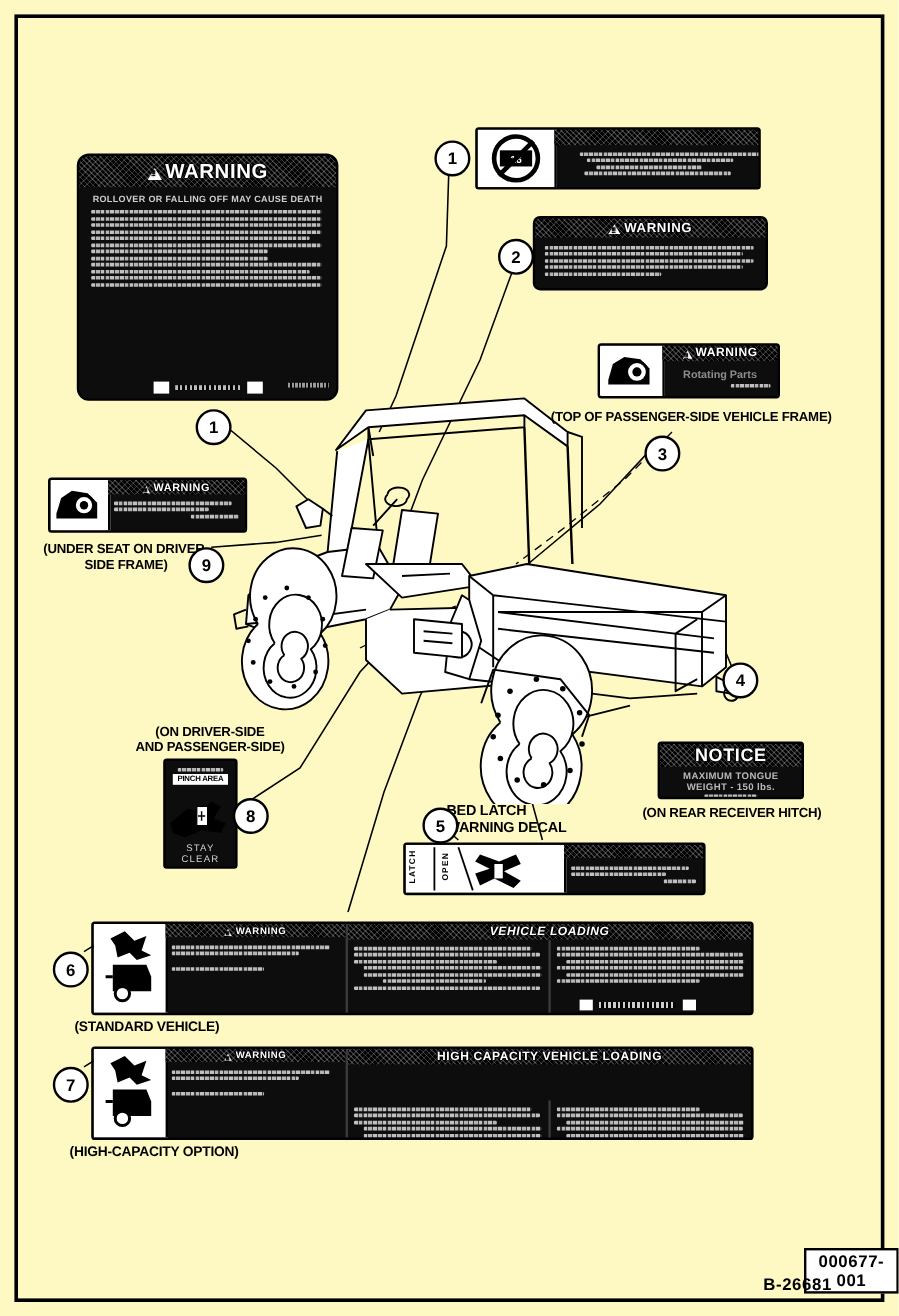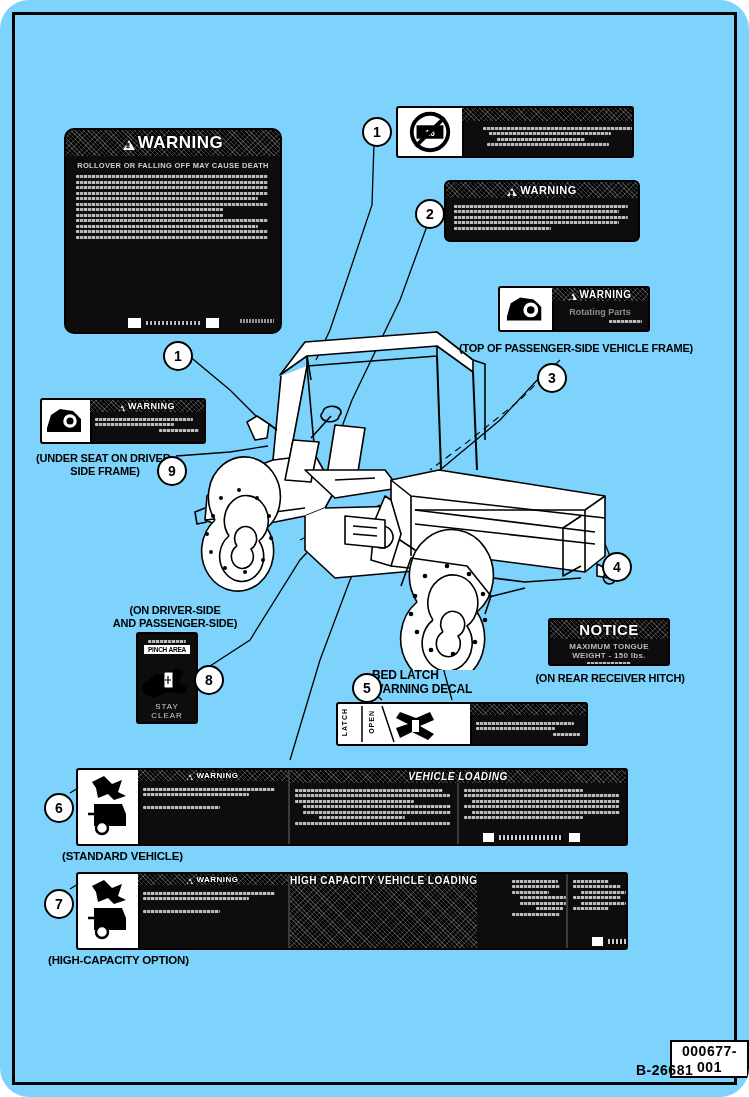--- a/index.html
+++ b/index.html
@@ -1,21 +1,20 @@
 <!DOCTYPE html>
 <html><head>
 <meta charset="utf-8">
 <title>Decal Location Diagram</title>
 <style>
   html,body{margin:0;padding:0;background:#ffffff;}
   body{font-family:"Liberation Sans",sans-serif;}
   #page{
-    position:relative;width:749px;height:1097px;background:#7dd3fc;
+    position:relative;width:749px;height:1097px;background:#fef9c3;
     overflow:hidden;
-    border-radius:29px;
   }
   #border-frame{
     position:absolute;left:12px;top:12px;width:725px;height:1073px;
     border:3px solid #000;box-sizing:border-box;
   }
   
   .decal{position:absolute;background:#0d0d0d;border:2px solid #000;box-sizing:border-box;
          border-radius:3px;overflow:hidden;}
   .decal .hdr{
     background:#000;color:#fff;text-align:center;font-weight:bold;
@@ -408,21 +407,21 @@
         <div class="hdr" style="font-size:8px;padding:1px 0;">
           <span class="txt"><span class="tri" style="border-bottom-width:6px;border-left-width:3.5px;border-right-width:3.5px;"></span><span>WARNING</span></span>
         </div>
         <div style="padding:4px 5px;">
           <div class="ln l"></div>
             <div class="ln m"></div>
           <div style="height:5px"></div>
           <div class="ln s"></div>
         </div>
       </div>
-      <div style="flex:1;display:flex;gap:30px;">
+      <div style="flex:1;display:flex;flex-direction:column;gap:30px;">
         <div class="hdr" style="font-size:10px;padding:1px 0;">
           <span class="txt">HIGH CAPACITY VEHICLE LOADING</span>
         </div>
         <div style="flex:1;display:flex;">
           <div style="flex:1;padding:3px 5px;border-right:2px solid #3a3a3a;">
             <div class="ln l"></div>
               <div class="ln xl"></div>
               <div class="ln m"></div>
             <div class="ln l" style="margin-left:8px;"></div>
             <div class="ln l" style="margin-left:8px;"></div>
@@ -438,21 +437,21 @@
             <div class="ln m"></div>
             <div style="position:absolute;left:24px;bottom:2px;width:11px;height:9px;background:#fff;"></div>
             <div style="position:absolute;left:110px;bottom:2px;width:11px;height:9px;background:#fff;"></div>
             <div style="position:absolute;left:40px;bottom:4px;width:64px;height:5px;background:
                  repeating-linear-gradient(90deg,#ccc 0 2px,#000 2px 4px);"></div>
           </div>
         </div>
       </div>
     </div>
   </div>
-  <div class="cap" style="left:48px;top:954px;width:190px;text-align:left;font-size:11.5px;">(HIGH-CAPACITY OPTION)</div>
+  <div class="cap" style="left:58px;top:954px;width:190px;text-align:left;font-size:11.5px;">(HIGH-CAPACITY OPTION)</div>
 
   <div class="partnum" style="left:622px;top:1040px;margin-left:48px;">000677-001</div>
   <div class="drawnum" style="left:636px;top:1062px;">B-26681</div>
 
   <div id="callout-layer">
       <div class="callout" style="left: 362px; top: 117px;">1</div>
       <div class="callout" style="left: 415px; top: 199px;">2</div>
       <div class="callout" style="left: 537px; top: 363px;">3</div>
       <div class="callout" style="left: 602px; top: 552px;">4</div>
       <div class="callout" style="left: 352px; top: 673px;">5</div>

